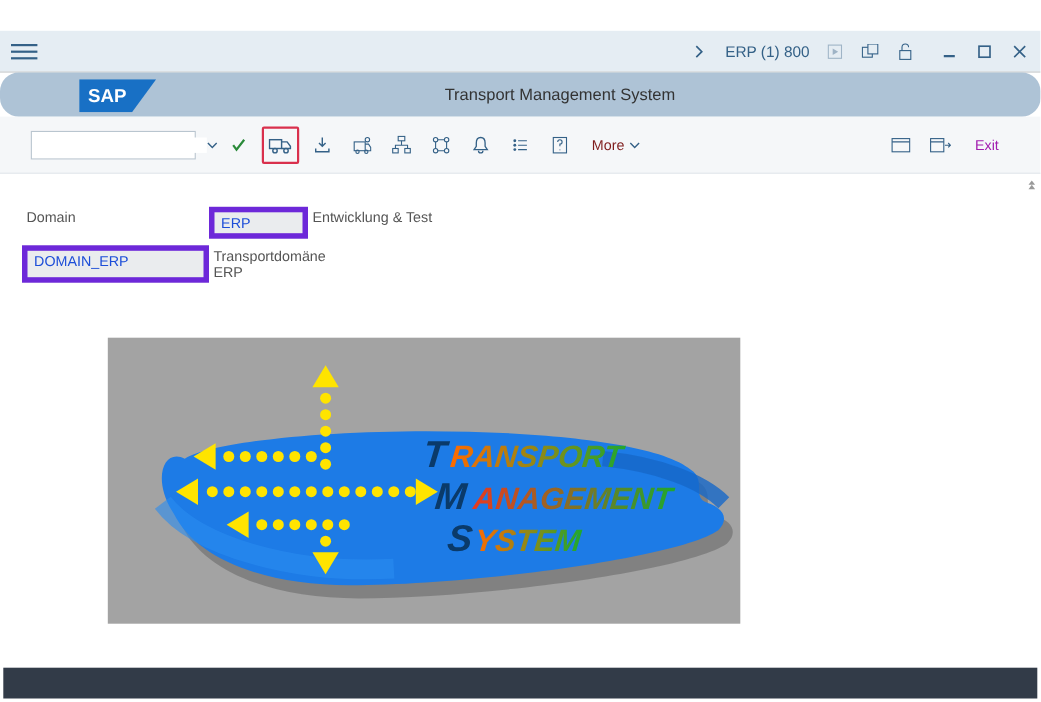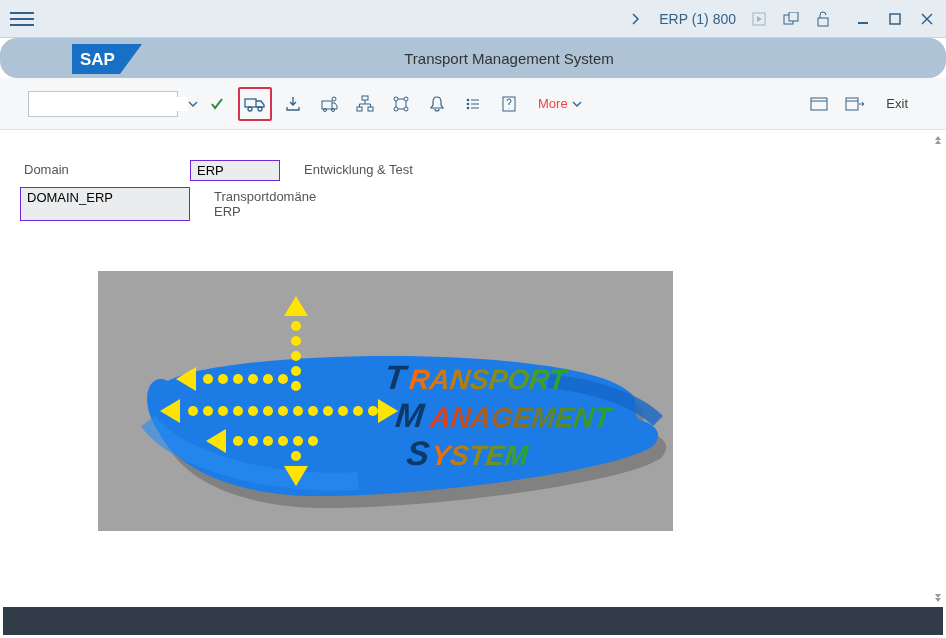--- a/index.html
+++ b/index.html
@@ -6,20 +6,21 @@
     body { width: 946px; height: 638px; background: #fff; overflow: hidden; position: relative; }
 
     
     .window-bar {
       height: 38px;
       background: #e5edf3;
       border-bottom: 1px solid #d0d0d0;
       display: flex;
       align-items: center;
       padding: 0 10px;
+      margin-top: 28px;
     }
     .hamburger {
       width: 24px; height: 24px;
       display: flex; flex-direction: column; justify-content: center;
       gap: 4px; cursor: pointer;
     }
     .hamburger span { height: 2px; background: #346187; }
     .window-bar-spacer { flex: 1; }
     .window-bar-right { display: flex; align-items: center; gap: 14px; color: #346187; font-size: 14px; }
     .window-bar-right .wicon { width: 18px; height: 18px; display: flex; align-items: center; justify-content: center; }
@@ -72,48 +73,48 @@
       cursor: pointer;
       color: #346187;
     }
     .tb-btn.highlighted {
       border: 2.5px solid #d9304d;
       border-radius: 2px;
       width: 34px; height: 34px;
     }
     .more-btn {
       display: flex; align-items: center; gap: 4px;
-      color: #ef4444; font-size: 13px;
+      color: #7f1d1d; font-size: 13px;
       cursor: pointer; padding: 0 8px;
     }
     .toolbar-spacer { flex: 1; }
-    .exit-btn { color: #404040; font-size: 13px; cursor: pointer; padding: 0 10px; }
+    .exit-btn { color: #a21caf; font-size: 13px; cursor: pointer; padding: 0 10px; }
 
     
     .content {
       position: relative;
       height: calc(638px - 38px - 40px - 52px - 30px);
       background: #fff;
       padding: 30px 20px;
     }
     .scroll-track {
       position: absolute;
       right: 3px; top: 0; bottom: 0;
       width: 10px;
       display: flex; flex-direction: column; justify-content: space-between;
       align-items: center;
       color: #aaa;
       font-size: 10px;
       padding: 4px 0;
     }
 
     .info-table { display: grid; grid-template-columns: 170px 90px auto; row-gap: 6px; font-size: 13px; color: #555; }
-    .info-table .field { background: #eaecee; padding: 2px 6px; color: #000000; border: 1px solid #6d28d9; }
+    .info-table .field { background: #eaecee; padding: 2px 6px; color: #1d4ed8; border: 5px solid #6d28d9; }
     .info-table .label { padding: 2px 4px; }
-    .info-table .desc { padding: 2px 24px; color: #555; }
+    .info-table .desc { padding: 2px 4px; color: #555; }
 
     .tms-graphic {
       margin: 50px 0 0 78px;
       width: 575px; height: 260px;
       background: #a3a3a3;
       position: relative;
     }
 
     
     .bottom-bar {

